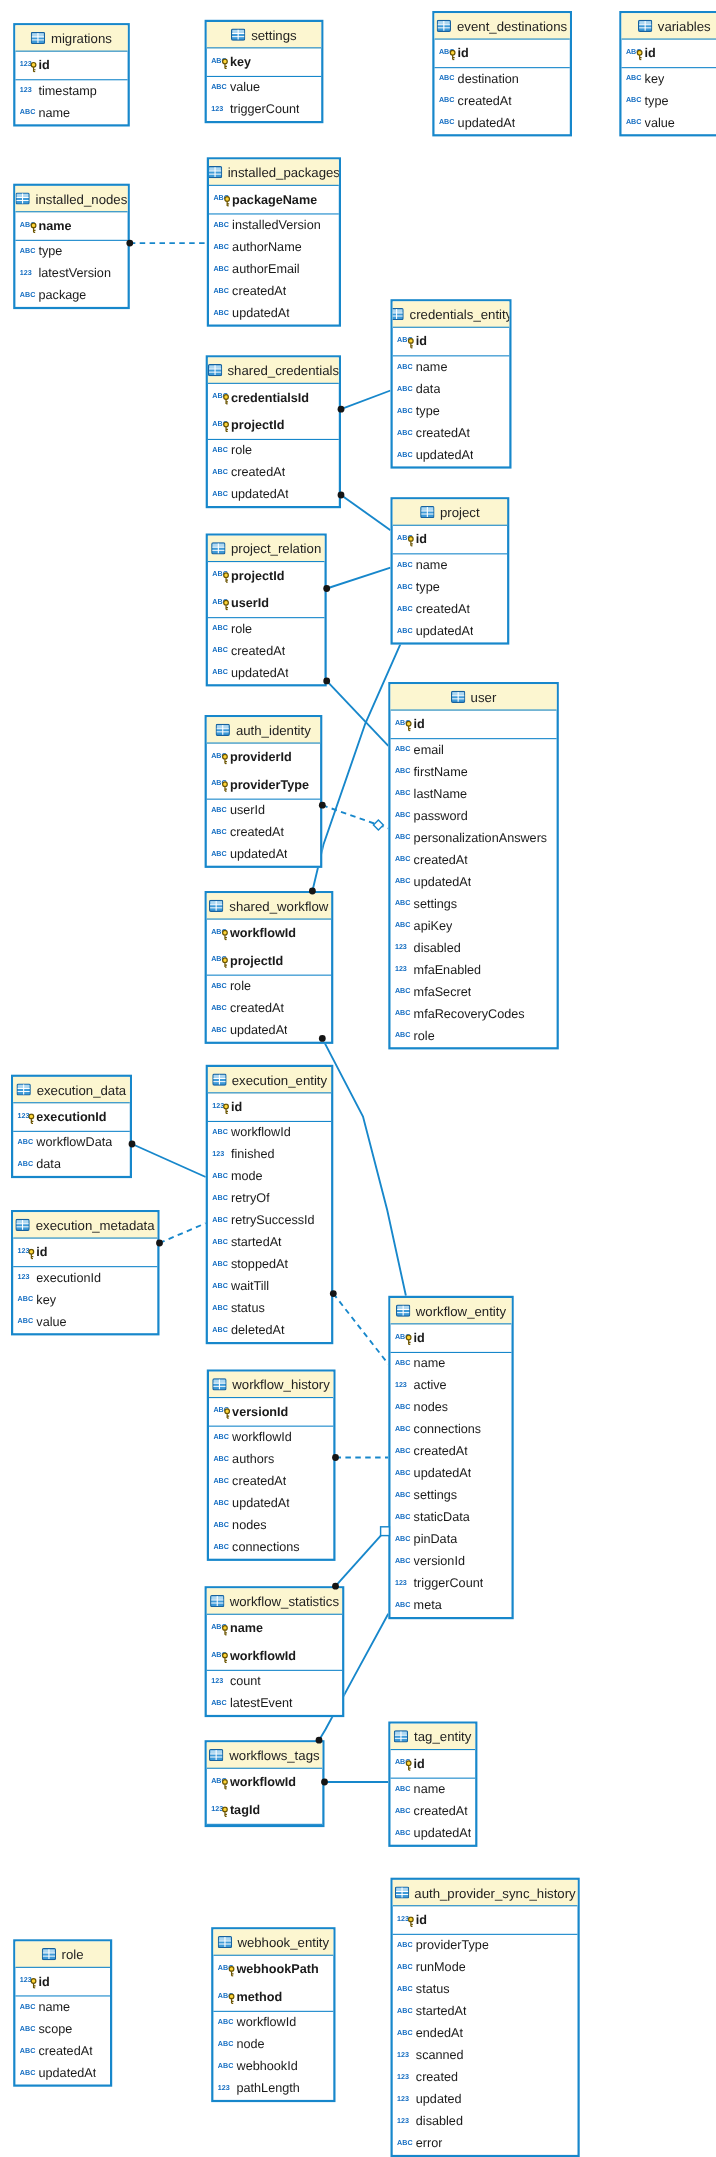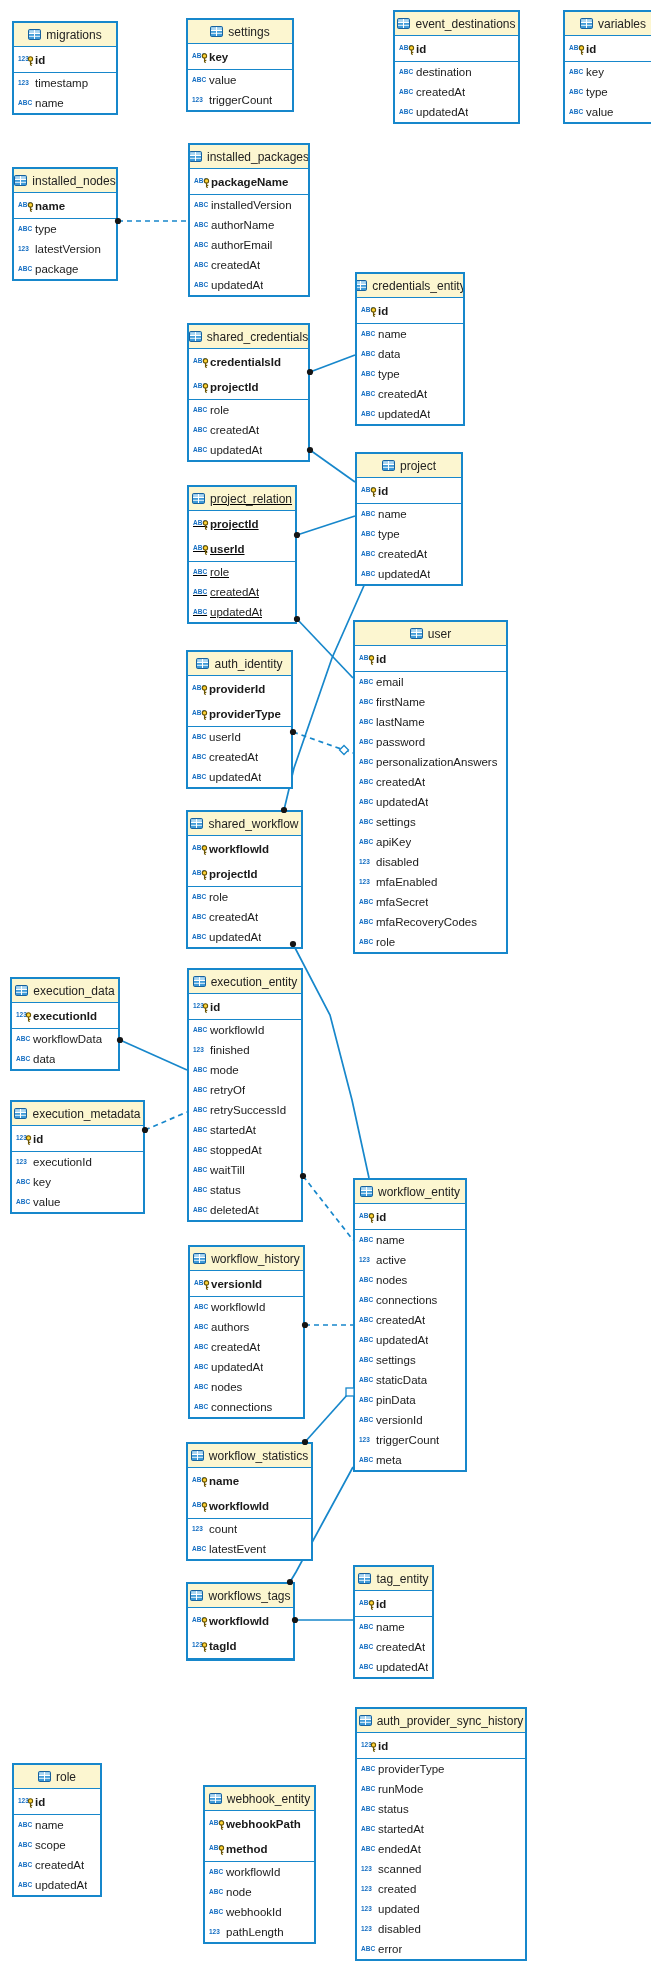--- a/index.html
+++ b/index.html
@@ -413,21 +413,21 @@
         <div class="col">
           <span class="c-icon"><span class="glyph">ABC</span></span>
           <span class="c-name">createdAt</span>
         </div>
         <div class="col">
           <span class="c-icon"><span class="glyph">ABC</span></span>
           <span class="c-name">updatedAt</span>
         </div>
       </div>
     </div>
-    <div class="table" style="left: 187px; top: 485px; width: 110px; text-decoration: underline;">
+    <div class="table" style="left: 187px; top: 485px; width: 110px;">
       <div class="t-header">
         <span class="t-icon">
           <svg width="13" height="11" viewBox="0 0 13 11">
             <rect x="0.5" y="0.5" width="12" height="10" rx="1.2" fill="#3f9bd8" stroke="#17619e"></rect>
             <rect x="1.2" y="1.2" width="10.6" height="3" fill="#aed7f0"></rect>
             <line x1="6.5" y1="1" x2="6.5" y2="10" stroke="#fff" stroke-width="1"></line>
             <line x1="1" y1="4.5" x2="12" y2="4.5" stroke="#fff" stroke-width="1"></line>
             <line x1="1" y1="7.3" x2="12" y2="7.3" stroke="#fff" stroke-width="0.9"></line>
           </svg>
         </span>
@@ -1032,21 +1032,21 @@
         <div class="col">
           <span class="c-icon"><span class="glyph">ABC</span></span>
           <span class="c-name">createdAt</span>
         </div>
         <div class="col">
           <span class="c-icon"><span class="glyph">ABC</span></span>
           <span class="c-name">updatedAt</span>
         </div>
       </div>
     </div>
-    <div class="table" style="left: 203px; top: 1752px; width: 113px; margin-top: 33px;">
+    <div class="table" style="left: 192px; top: 1752px; width: 113px;">
       <div class="t-header">
         <span class="t-icon">
           <svg width="13" height="11" viewBox="0 0 13 11">
             <rect x="0.5" y="0.5" width="12" height="10" rx="1.2" fill="#3f9bd8" stroke="#17619e"></rect>
             <rect x="1.2" y="1.2" width="10.6" height="3" fill="#aed7f0"></rect>
             <line x1="6.5" y1="1" x2="6.5" y2="10" stroke="#fff" stroke-width="1"></line>
             <line x1="1" y1="4.5" x2="12" y2="4.5" stroke="#fff" stroke-width="1"></line>
             <line x1="1" y1="7.3" x2="12" y2="7.3" stroke="#fff" stroke-width="0.9"></line>
           </svg>
         </span>

